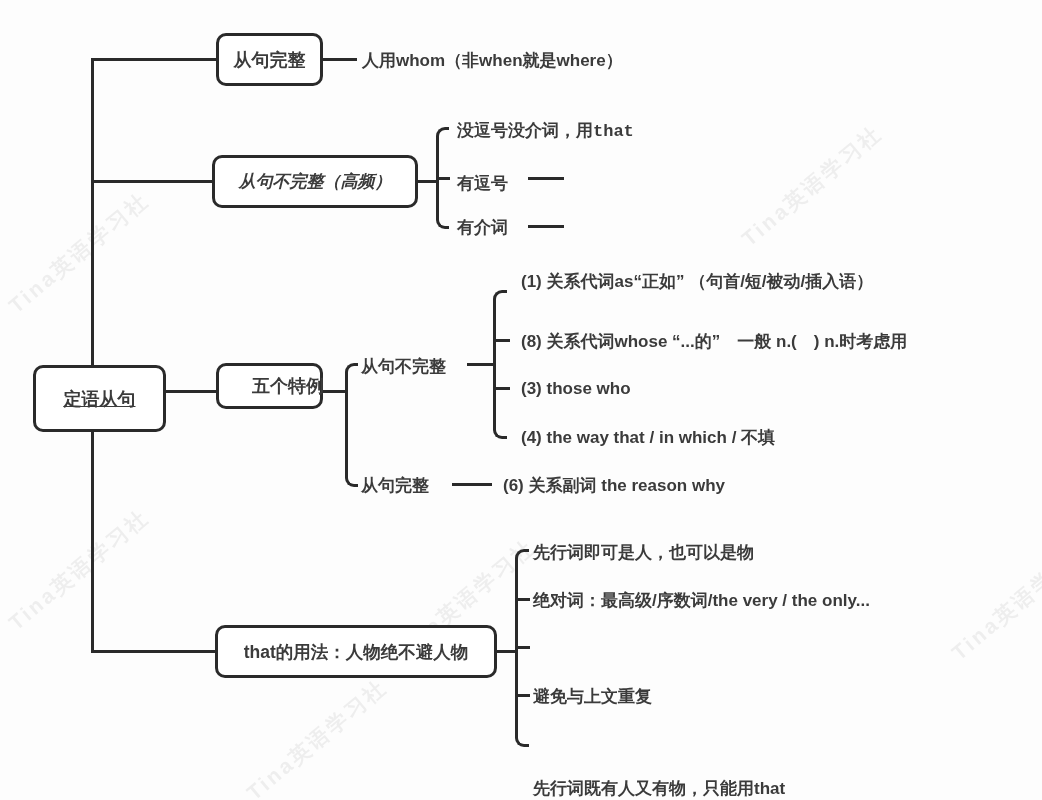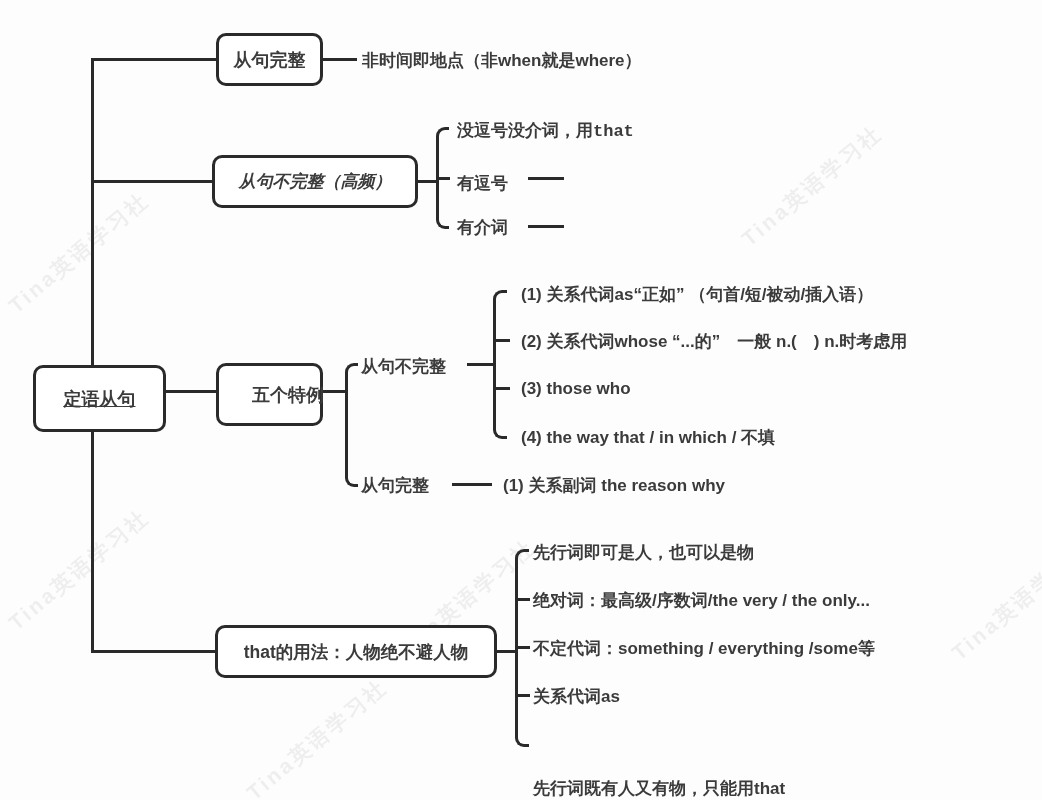--- a/index.html
+++ b/index.html
@@ -71,67 +71,66 @@
   <div class="hline" style="left:147px;top:390px;width:69px;"></div>
 
   <div class="node-box" style="left:33px;top:365px;width:133px;height:67px;text-decoration:underline;">
     <span>定语从句</span>
   </div>
 
   <div class="node-box" style="left:216px;top:33px;width:107px;height:53px;">
     <span>从句完整</span>
   </div>
   <div class="hline" style="left:323px;top:58px;width:34px;"></div>
-  <div class="lbl" style="left:362px;top:60px;">非时间即地点（非when就是where）</div>
+  <div class="lbl" style="left:362px;top:60px;">人用whom（非when就是where）</div>
 
   <div class="node-box" style="left:212px;top:155px;width:206px;height:53px;font-size:17px;font-style:italic;">
     <span>从句不完整（高频）</span>
   </div>
   <div class="hline" style="left:418px;top:180px;width:18px;"></div>
   <div class="bracket" style="left:436px;top:127px;width:13px;height:102px;"></div>
   <div class="hline" style="left:436px;top:177px;width:14px;"></div>
 
   <div class="lbl" style="left:457px;top:130px;font-family:Liberation Mono, monospace;">没逗号没介词，用that</div>
 
   <div class="lbl" style="left:457px;top:183px;">有逗号</div>
   <div class="hline" style="left:528px;top:177px;width:36px;"></div>
 
   <div class="lbl" style="left:457px;top:227px;">有介词</div>
   <div class="hline" style="left:528px;top:225px;width:36px;"></div>
 
-  <div class="node-box" style="left:216px;top:363px;width:107px;height:63px;padding-left:37px;">
+  <div class="node-box" style="left:216px;top:363px;width:107px;height:46px;padding-left:37px;">
     <span>五个特例</span>
   </div>
   <div class="hline" style="left:323px;top:390px;width:22px;"></div>
   <div class="bracket" style="left:345px;top:363px;width:13px;height:124px;"></div>
 
   <div class="lbl" style="left:361px;top:366px;">从句不完整</div>
   <div class="hline" style="left:467px;top:363px;width:26px;"></div>
 
   <div class="bracket" style="left:493px;top:290px;width:14px;height:149px;"></div>
   <div class="hline" style="left:493px;top:339px;width:17px;"></div>
   <div class="hline" style="left:493px;top:387px;width:17px;"></div>
 
-  <div class="lbl" style="left:521px;top:294px;">(1) 关系代词as“正如” （句首/短/被动/插入语）</div>
-  <div class="lbl" style="left:521px;top:341px;">(2) 关系代词whose “...的”　一般 n.(　) n.时考虑用</div>
+  <div class="lbl" style="left:521px;top:281px;">(1) 关系代词as“正如” （句首/短/被动/插入语）</div>
+  <div class="lbl" style="left:521px;top:341px;">(8) 关系代词whose “...的”　一般 n.(　) n.时考虑用</div>
   <div class="lbl" style="left:521px;top:389px;text-align:right;">(3)  those who</div>
   <div class="lbl" style="left:521px;top:437px;text-align:right;">(4) the way that / in which / 不填</div>
 
   <div class="lbl" style="left:361px;top:485px;">从句完整</div>
   <div class="hline" style="left:452px;top:483px;width:40px;"></div>
-  <div class="lbl" style="left:503px;top:485px;">(1) 关系副词 the reason why</div>
+  <div class="lbl" style="left:503px;top:485px;">(6) 关系副词 the reason why</div>
 
   <div class="node-box" style="left:215px;top:625px;width:282px;height:53px;font-size:17.5px;">
     <span>that的用法：人物绝不避人物</span>
   </div>
   <div class="hline" style="left:497px;top:650px;width:18px;"></div>
   <div class="bracket" style="left:515px;top:549px;width:14px;height:198px;"></div>
   <div class="hline" style="left:515px;top:598px;width:15px;"></div>
   <div class="hline" style="left:515px;top:646px;width:15px;"></div>
   <div class="hline" style="left:515px;top:694px;width:15px;"></div>
 
   <div class="lbl" style="left:533px;top:552px;">先行词即可是人，也可以是物</div>
   <div class="lbl" style="left:533px;top:600px;">绝对词：最高级/序数词/the very / the only...</div>
-  <div class="lbl" style="left:533px;top:648px;">不定代词：something / everything /some等</div>
-  <div class="lbl" style="left:533px;top:696px;">关系代词as</div>
+  <div class="lbl" style="left:533px;top:696px;">避免与上文重复</div>
   <div class="lbl" style="left:533px;top:744px;margin-top:44px;">先行词既有人又有物，只能用that</div>
 
 </div>
 
 </body></html>

